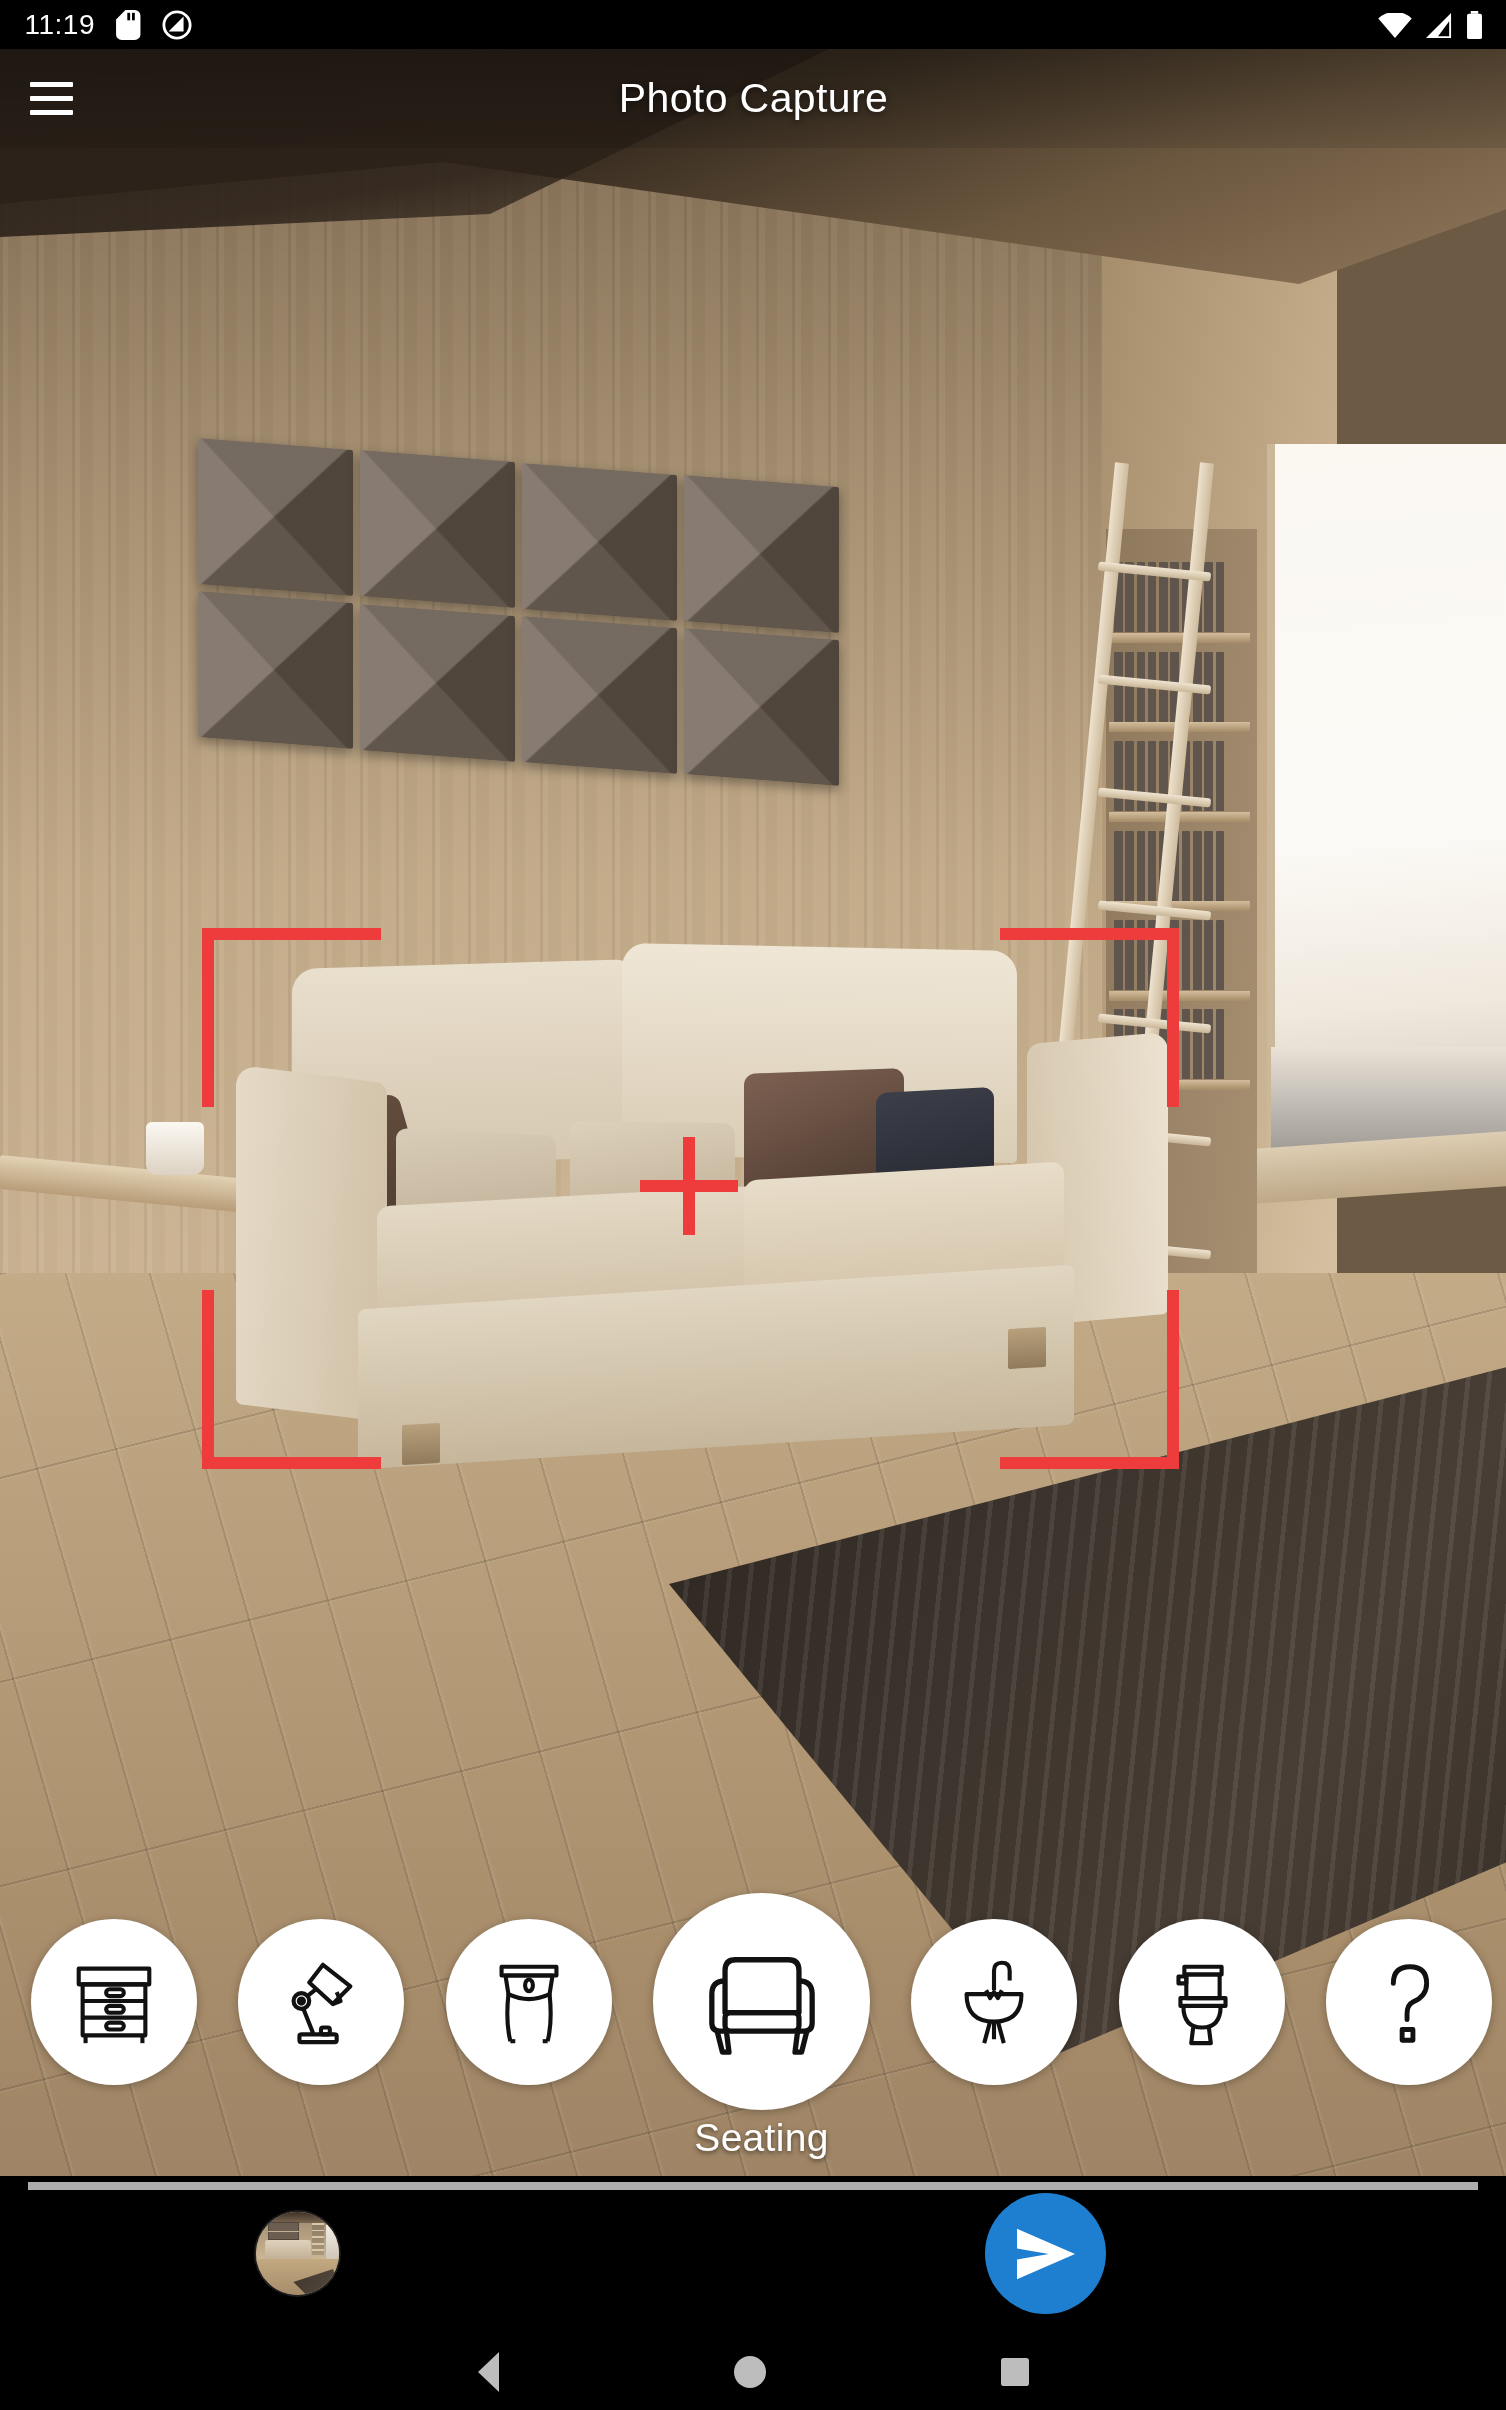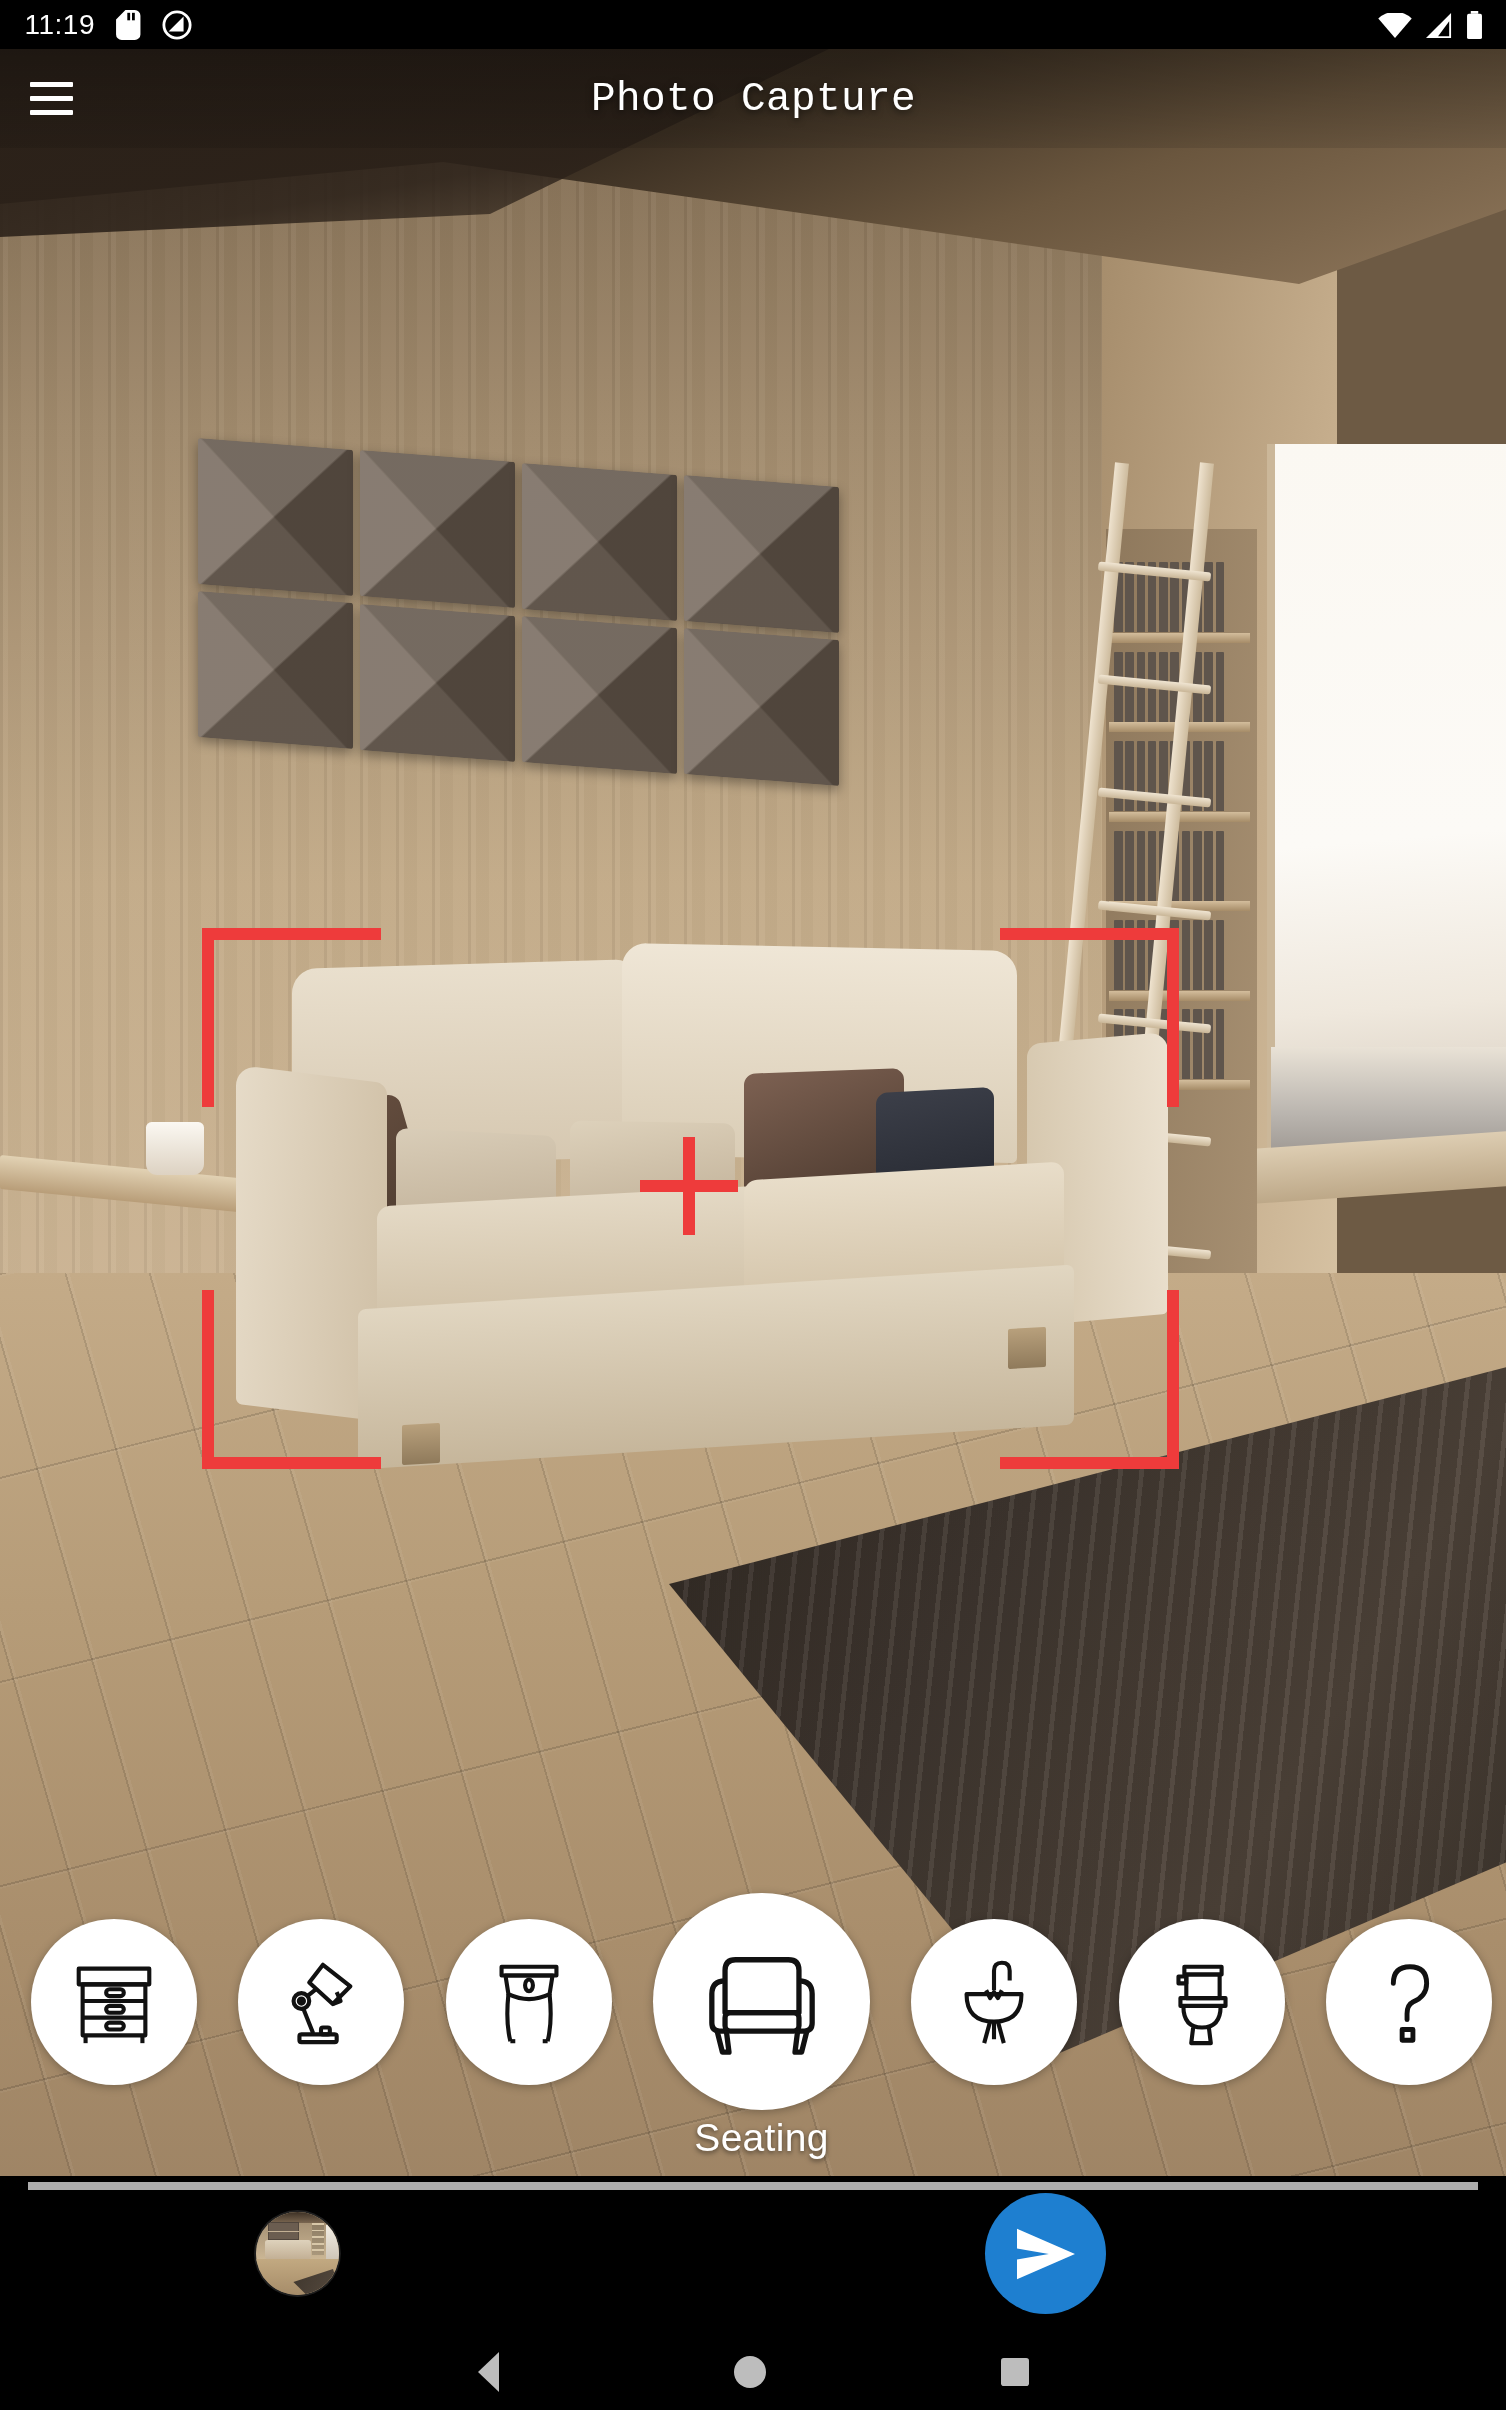--- a/index.html
+++ b/index.html
@@ -281,21 +281,21 @@
     width:87px; height:87px; margin-left:7.5px;
     display:flex; flex-direction:column; align-items:center; justify-content:center;
     gap:8.5px; cursor:pointer;
   }
   #menu-button span{ display:block; width:43px; height:5.6px; background:#fff; border-radius:0.9px; }
   #app-title{
     position:absolute; left:0; right:0; text-align:center;
     color:#fff; font-size:41px; letter-spacing:0.4px;
     text-shadow:0 1.9px 7.5px rgba(0,0,0,.6);
     pointer-events:none;
-    font-family:Liberation Mono, monospace;
+    font-family:Liberation Sans, sans-serif;
   }
 </style>
 </head>
 <body>
 
 <div id="status-bar">
   <div class="sb-left">
     <span id="status-time">11:19</span>
     <svg class="sb-icon" width="24.5" height="30" viewBox="0 0 26 32">
       <path fill="#fff" d="M6 0h14a6 6 0 016 6v20a6 6 0 01-6 6H6a6 6 0 01-6-6V10L10 0z"></path>

